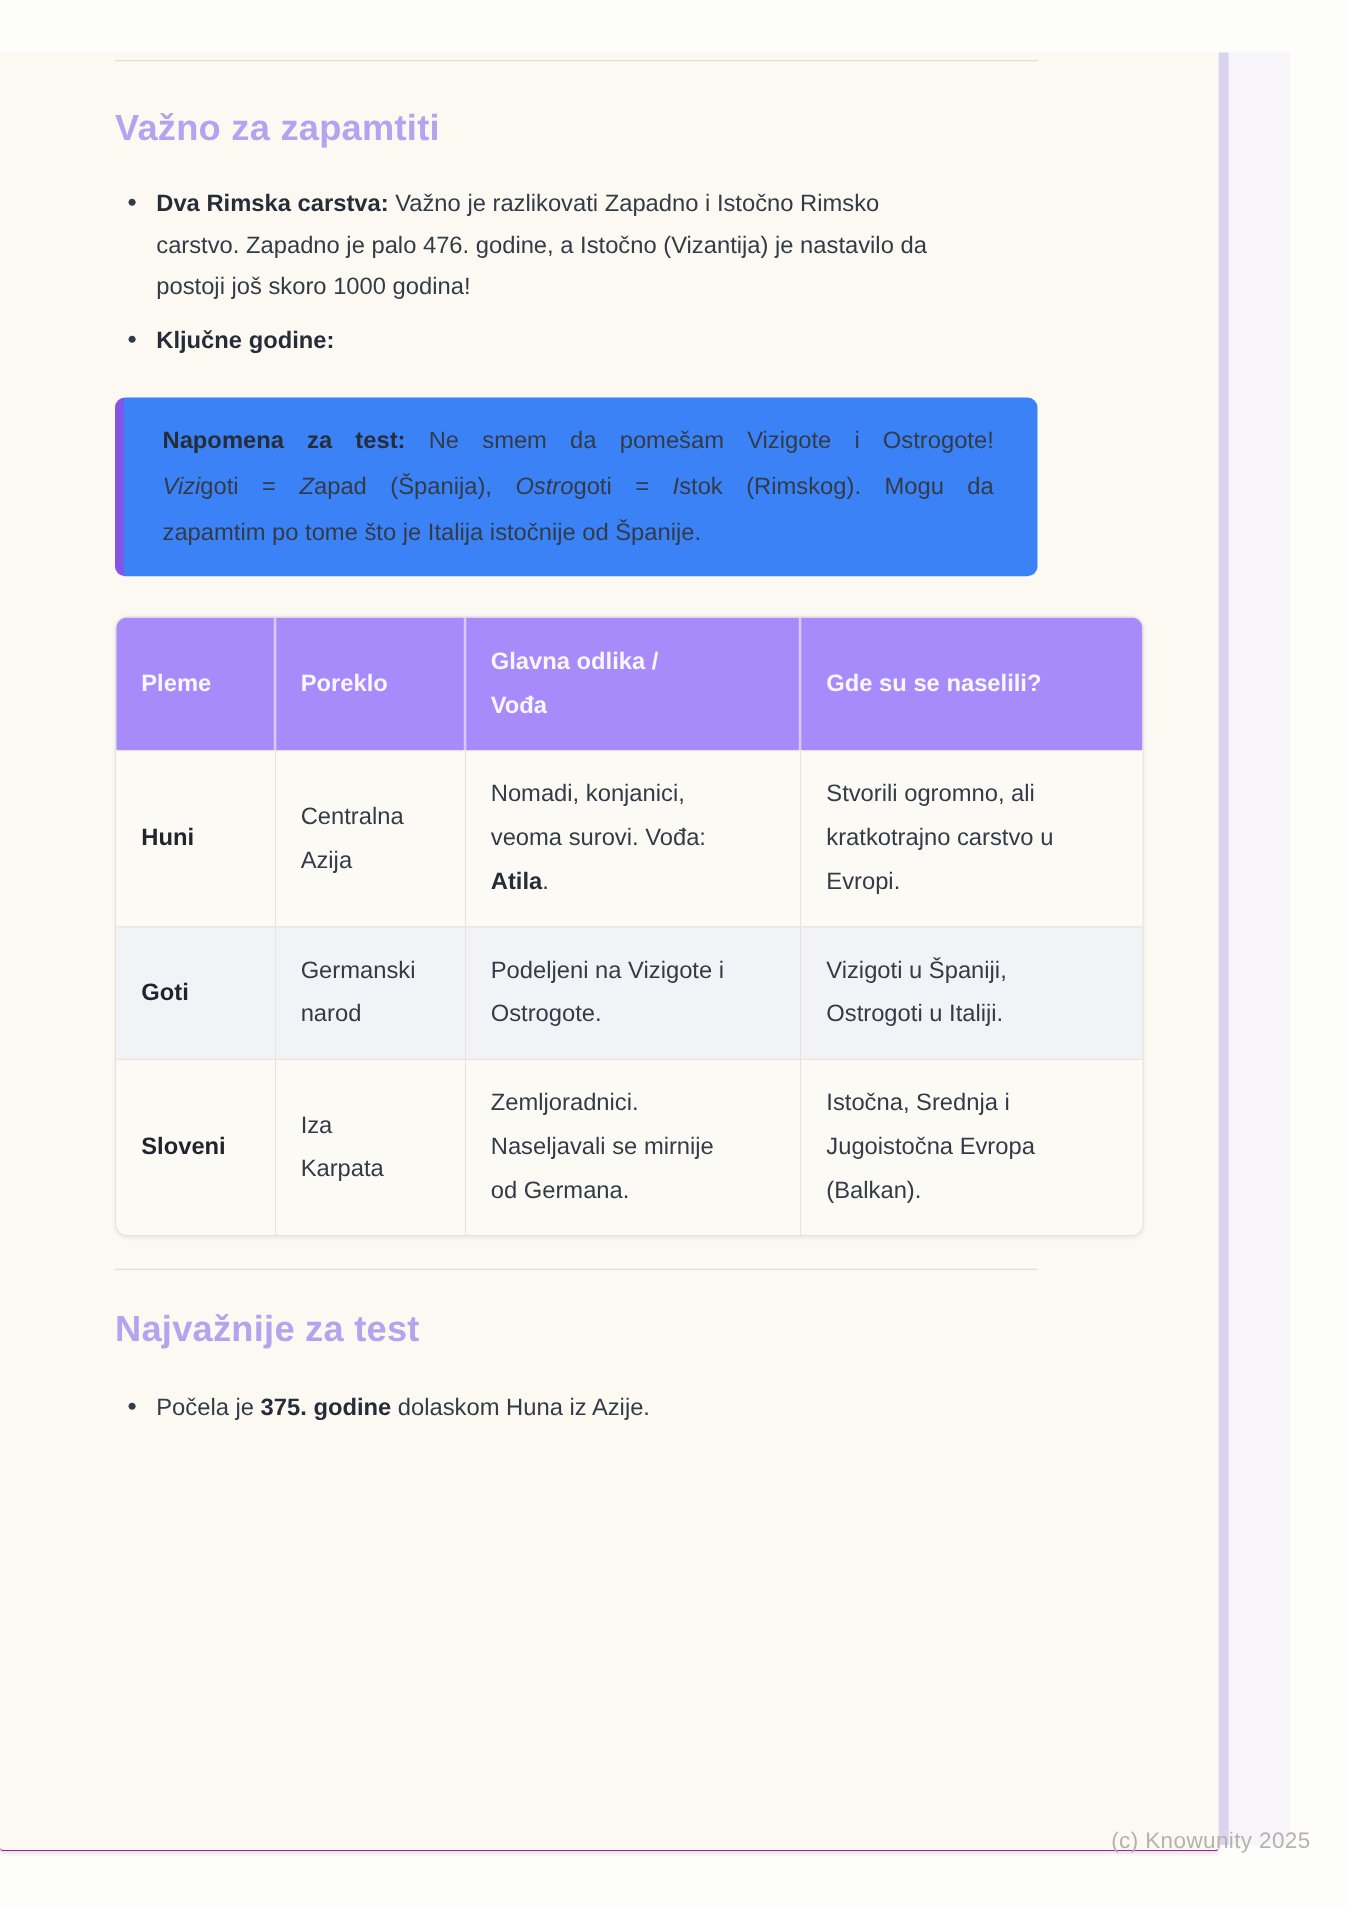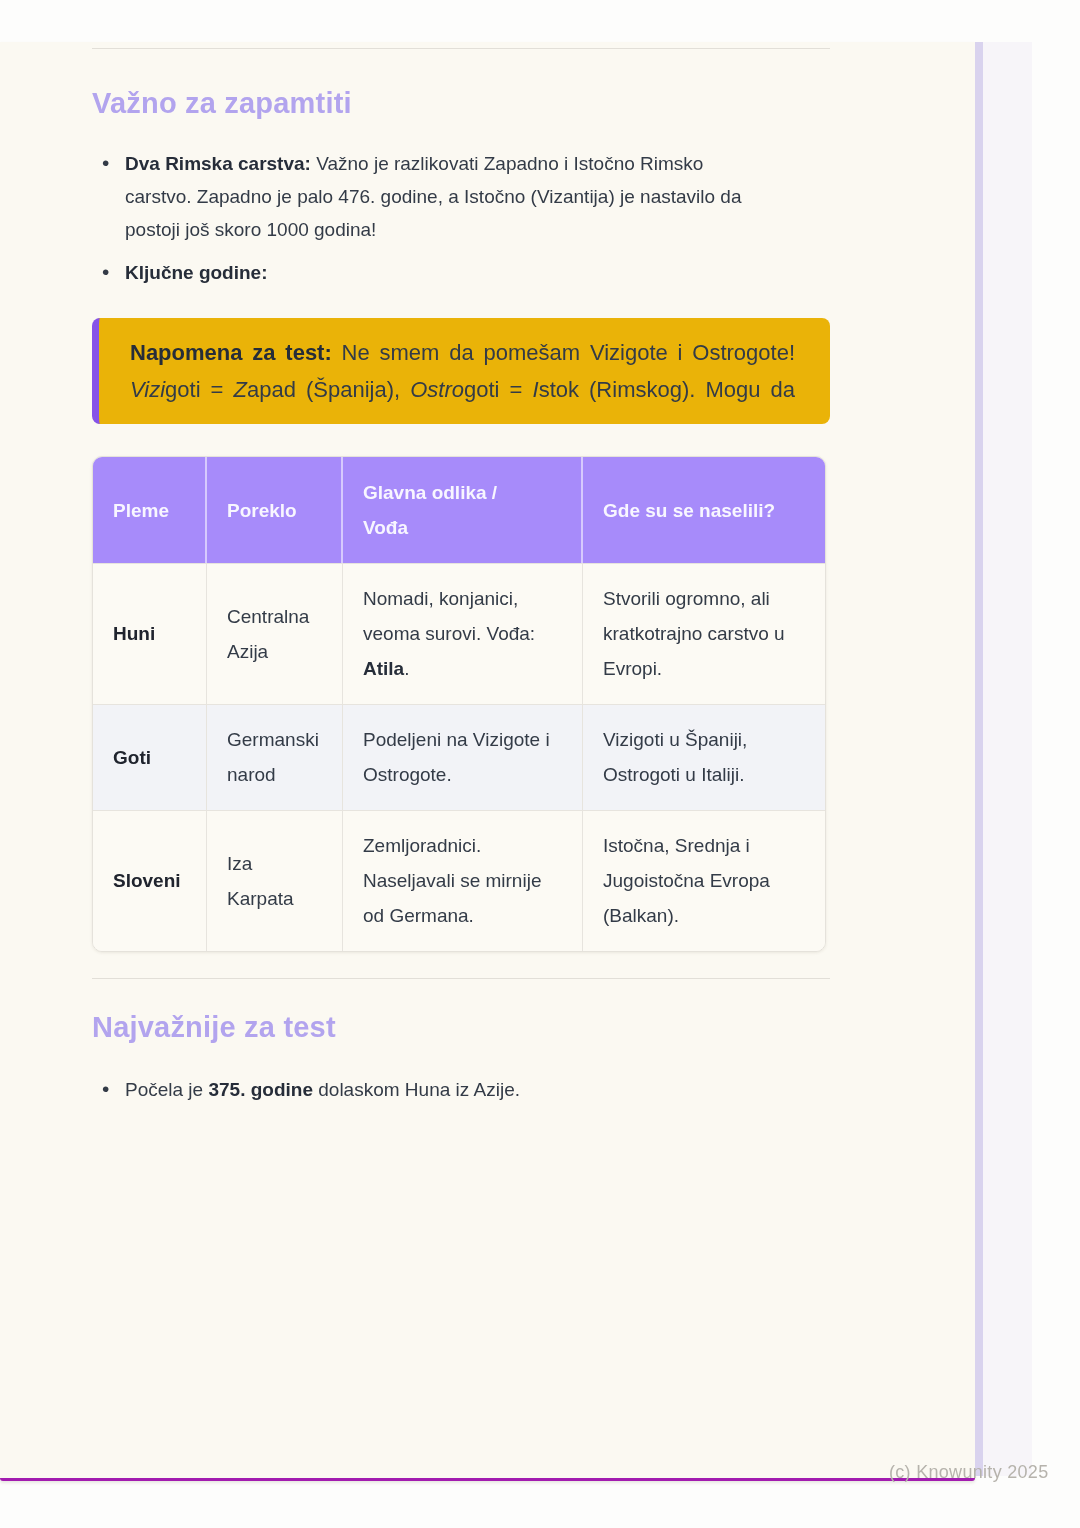--- a/index.html
+++ b/index.html
@@ -7,21 +7,21 @@
   body {
     width:1080px; height:1528px; position:relative; overflow:hidden;
     background:#fdfdfc;
     font-family:"Liberation Sans", sans-serif;
     color:#333b47;
     -webkit-font-smoothing:antialiased;
   }
   .doc-card {
     position:absolute; left:0; top:42px; width:975px; height:1439px;
     background:#fbf9f2; z-index:1; overflow:hidden;
-    border-bottom:3px solid #a21caf;
+    border-bottom:1px solid #a21caf;
     box-shadow:0 2px 3px rgba(110,100,80,.14);
     border-radius:0 0 3px 3px;
   }
   .content { margin-left:92px; width:738px; }
   hr.rule { border:none; border-top:1px solid #e2dfd8; margin:0; width:738px; }
   hr.top-rule { margin-top:6px; }
   hr.mid-rule { margin-top:26px; }
 
   h2.h-purple {
     margin:36px 0 26px 0; font-size:29px; line-height:36px;
@@ -39,32 +39,32 @@
     content:"\2022"; position:absolute; left:10px; top:-1px; font-size:21px; color:#333b47;
   }
   ul.sublist { list-style:none; margin:0; padding:0; }
   ul.sublist > li { position:relative; padding-left:33px; margin-bottom:10px; }
   ul.sublist > li:last-child { margin-bottom:0; }
   ul.sublist > li::before {
     content:"\25E6"; position:absolute; left:8px; top:0; font-size:17px; color:#3a414d;
   }
 
   .note {
-    margin-top:29px; background:#eab308; border-left:7px solid #8653e8;
+    margin-top:29px; background:#3b82f6; border-left:7px solid #8653e8;
     border-radius:8px; padding:16px 35px 16px 31px;
-    font-size:22px; line-height:37px;
+    font-size:19px; line-height:37px;
   }
   .note-line { text-align:left; }
   .note-line.njust { text-align:justify; text-align-last:justify; }
   .note i { font-style:italic; }
 
   p.caption { margin:39px 0 0 0; font-size:20px; line-height:28px; font-weight:700; color:#1f2530; }
 
   .tablewrap {
-    margin-top:32px; width:734px; border:1px solid #e5e2db; border-radius:10px;
+    margin-top:32px; width:823px; border:1px solid #e5e2db; border-radius:10px;
     overflow:hidden; box-shadow:0 1px 3px rgba(90,80,60,.10);
   }
   table { border-collapse:separate; border-spacing:0; width:100%; table-layout:fixed; }
   col.c1 { width:114px; } col.c2 { width:136px; } col.c3 { width:240px; } col.c4 { width:244px; }
   th {
     background:#a78bfa; color:#f8f6ff; font-weight:700; font-size:19px; line-height:35px;
     text-align:left; vertical-align:middle; padding:18px 20px;
     border-right:2px solid rgba(255,255,255,.55);
   }
   th:last-child { border-right:none; }
@@ -96,20 +96,21 @@
 carstvo. Zapadno je palo 476. godine, a Istočno (Vizantija) je nastavilo da
 postoji još skoro 1000 godina!</span></li>
       <li>
         <span class="b">Ključne godine:</span>
       </li>
     </ul>
 
     <div class="note">
       <div class="note-line njust"><span class="b">Napomena za test:</span><span> Ne smem da pomešam Vizigote i Ostrogote!</span></div>
       <div class="note-line njust"><i>Vizi</i><span>goti = </span><i>Z</i><span>apad (Španija), </span><i>Ostro</i><span>goti = </span><i>I</i><span>stok (Rimskog). Mogu da</span></div>
+      <div class="note-line">zapamtim po tome što je Italija istočnije od Španije.</div>
     </div>
 
 
     <div class="tablewrap">
       <table>
         <colgroup>
             <col class="c1">
             <col class="c2">
             <col class="c3">
             <col class="c4">

